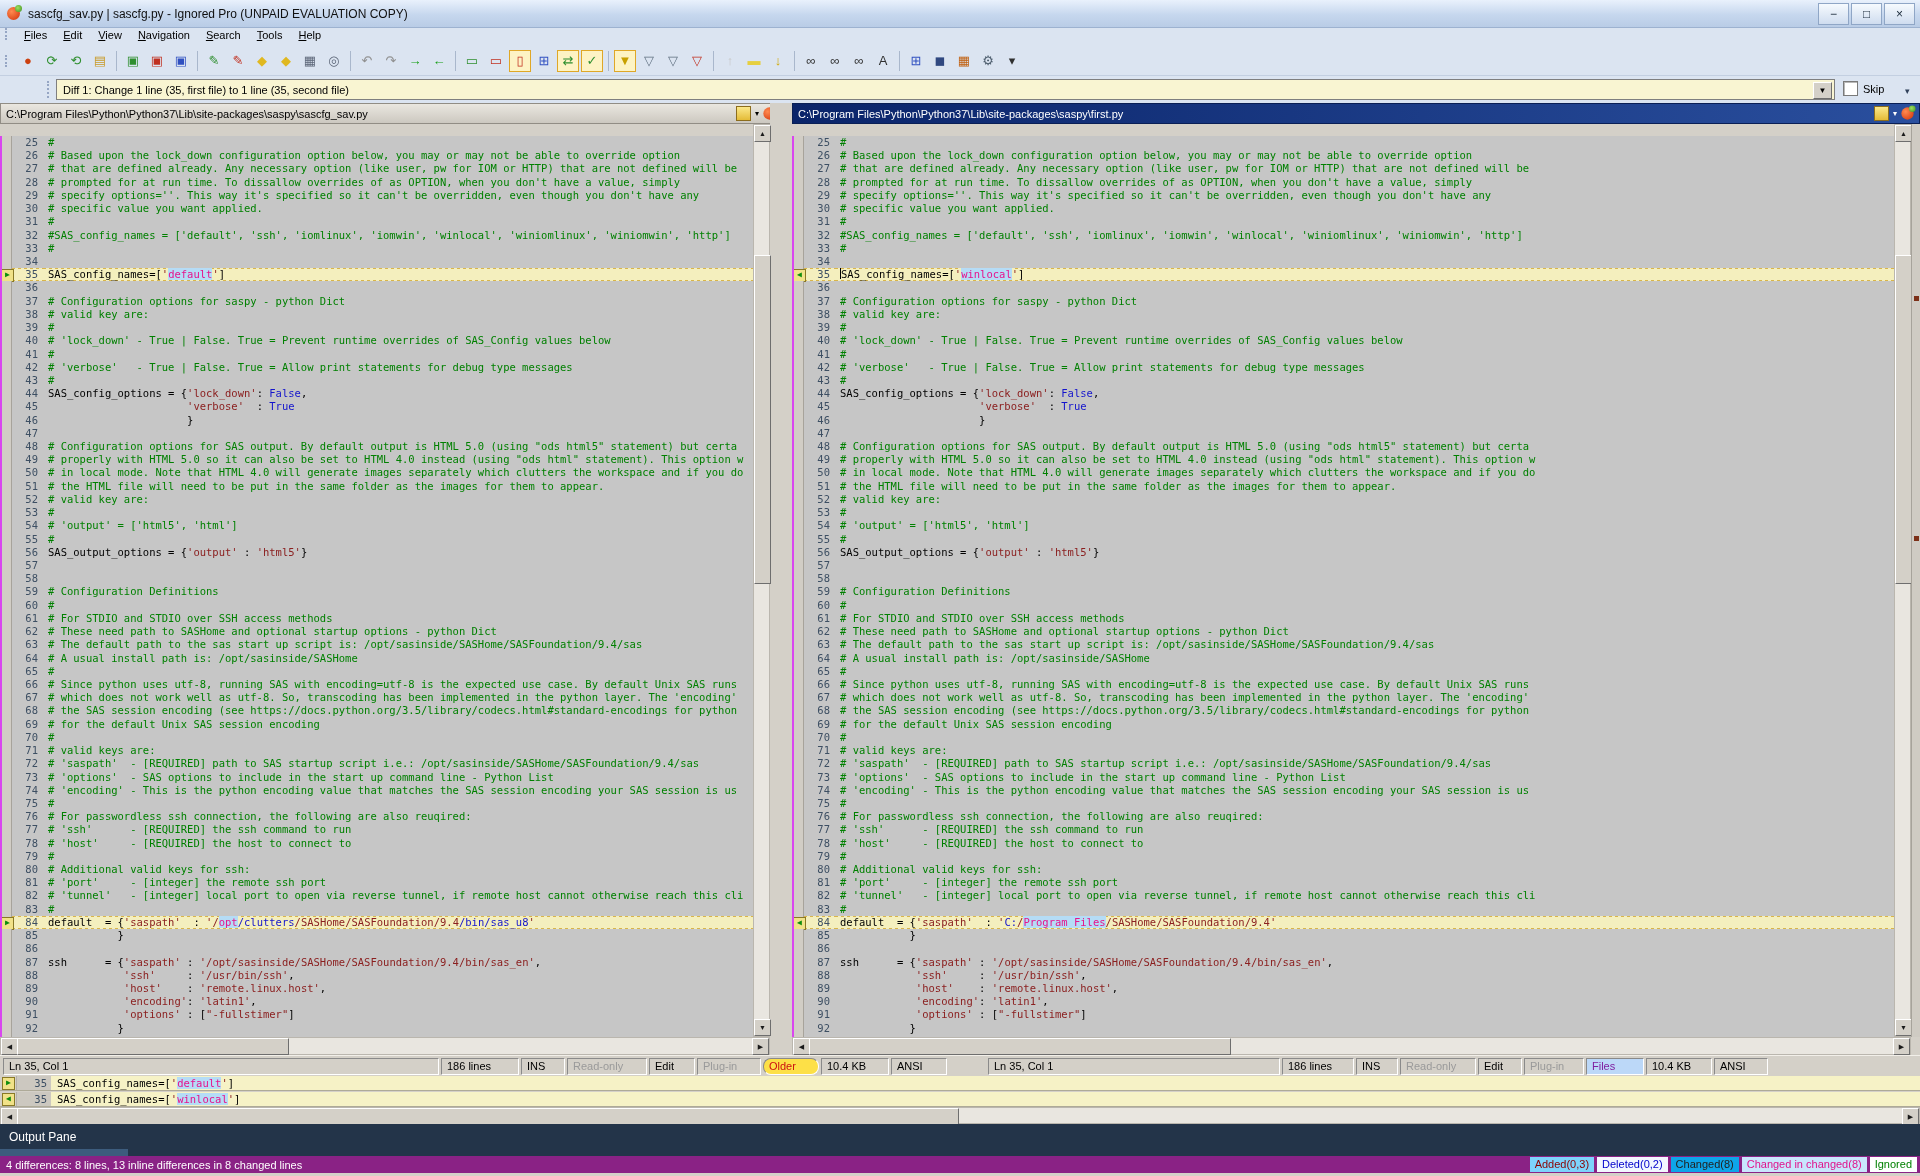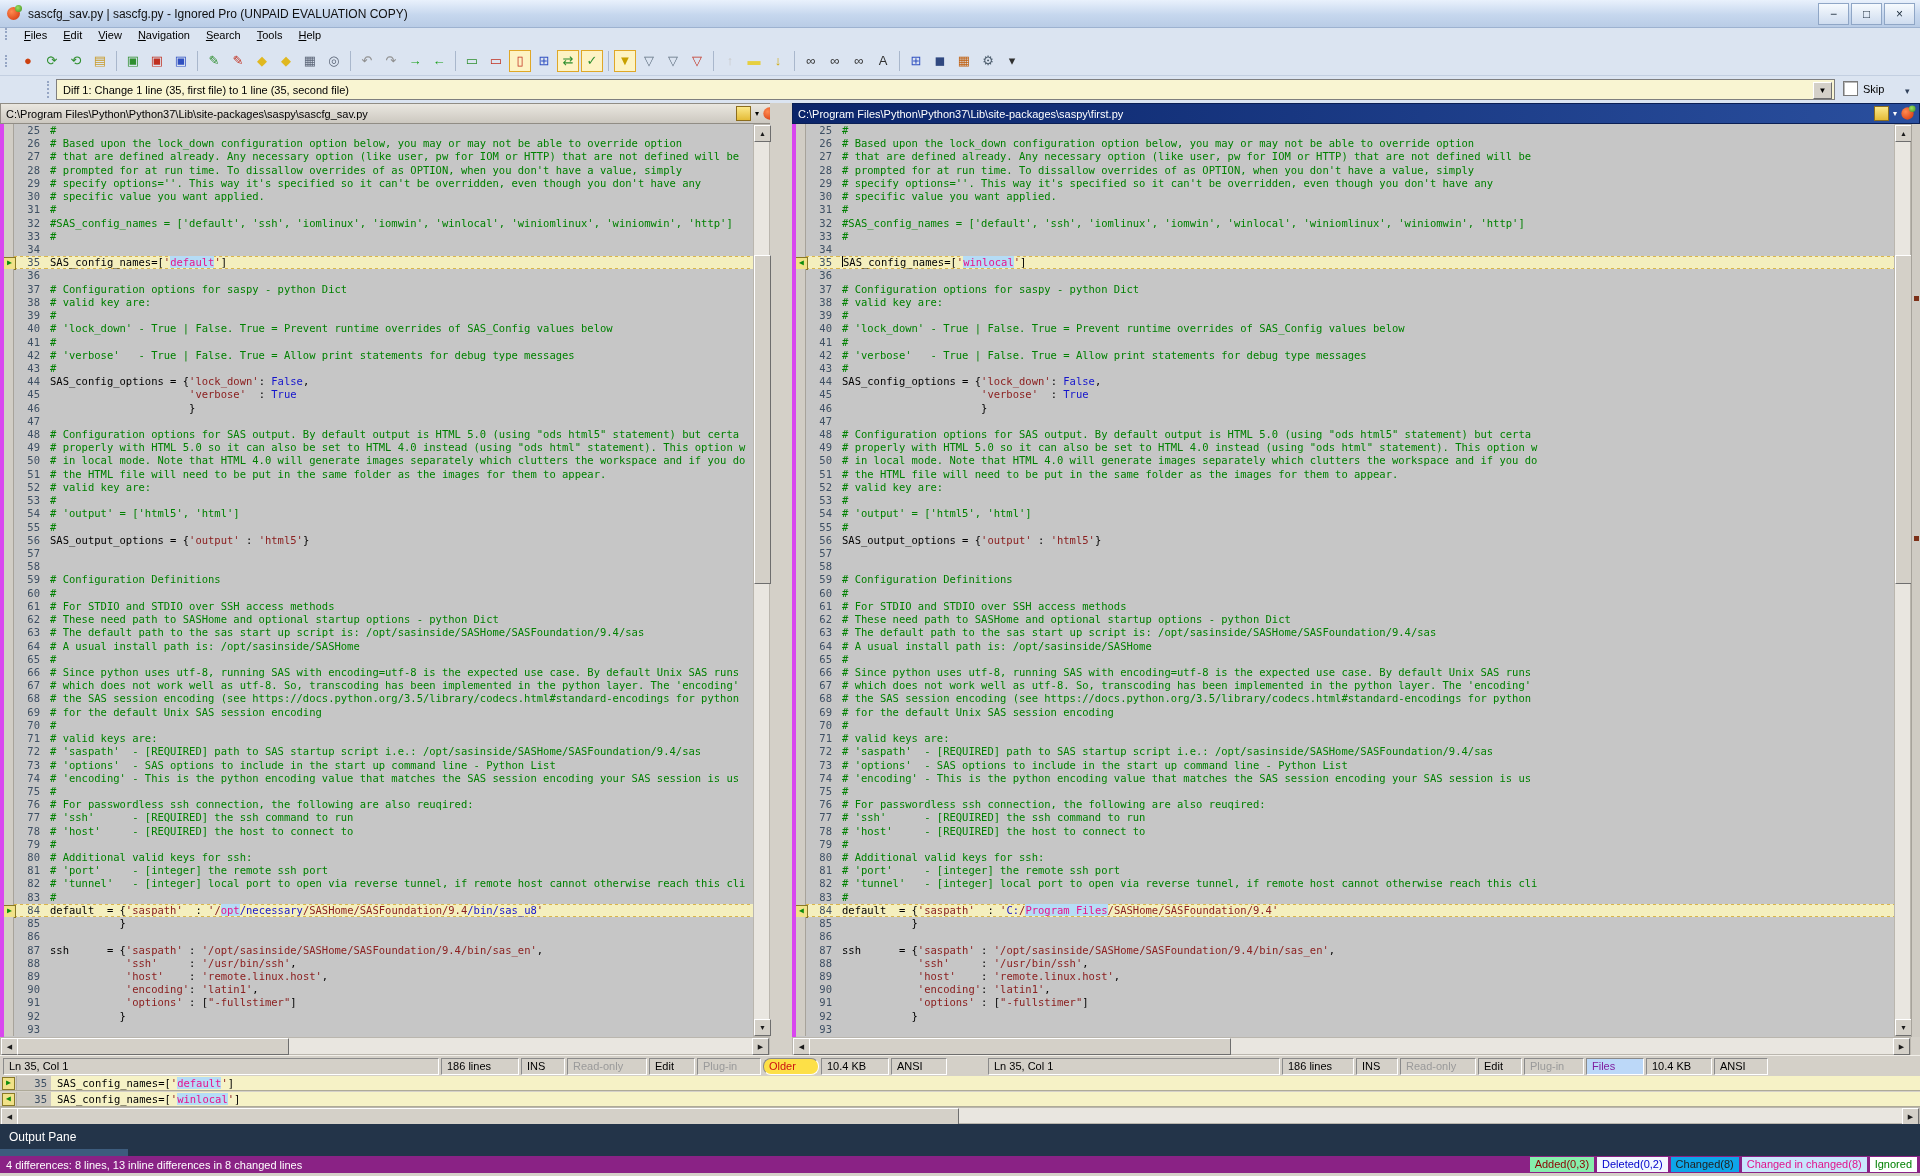--- a/index.html
+++ b/index.html
@@ -42,21 +42,21 @@
   
   .hdr{height:21px;top:103px;display:flex;align-items:center;font-size:11px;padding:0 5px;border:1px solid #918d85}
   .hdr-left{left:0;width:782px;background:linear-gradient(#eae7e0,#ccc8c0);color:#000}
   .hdr-right{left:792px;width:1128px;background:linear-gradient(90deg,#0a246a,#2a4f9e);color:#fff;border-color:#0a1f55}
   .hdr-icons{margin-left:auto;display:flex;align-items:center;gap:4px}
   .pg-icon{width:13px;height:13px;background:linear-gradient(#fbe88a,#e4bb37);border:1px solid #8c6d1d}
   .dd{font-size:8px}
   .hdr-fruit{transform:scale(.95)}
 
   
-  .code{top:124px;height:913px;background:#c6c6c6;overflow:hidden;border-left:4px solid #d946ef}
+  .code{top:136px;height:913px;background:#c6c6c6;overflow:hidden;border-left:2px solid #d946ef}
   .code-left{left:0;width:753px}
   .code-right{left:792px;width:1102px}
   .row{display:flex;height:13.232px;font-family:"DejaVu Sans Mono",monospace;font-size:10.5px;line-height:13.232px}
   .gut{width:9px;background:#d1cdc5;border-right:1px solid #a7a39b;flex:none;position:relative}
   .num{width:26px;flex:none;text-align:right;padding-right:5px;color:#3d4f63}
   .txt{flex:1;white-space:pre;overflow:hidden;padding-left:5px;color:#000}
   .row.hl .num,.row.hl .txt{background-color:#f4efbe;
      background-image:repeating-linear-gradient(90deg,#d9b54b 0 3px,rgba(0,0,0,0) 3px 6px),
                       repeating-linear-gradient(90deg,#d9b54b 0 3px,rgba(0,0,0,0) 3px 6px);
      background-position:0 0,0 100%;background-size:100% 1px;background-repeat:repeat-x}
@@ -516,21 +516,21 @@
     <div class="row">
       <span class="gut"></span>
       <span class="num">83</span>
       <span class="txt"><span class="c">#</span></span>
     </div>
     <div class="row hl">
       <span class="gut">
         <span class="arrow-box">▶</span>
       </span>
       <span class="num">84</span>
-      <span class="txt"><span class="k">default  = {</span><span class="s">'saspath'</span><span class="k">  : </span><span class="s">'/</span><span class="m">opt</span><span class="b">/necessary</span><span class="s">/SASHome/SASFoundation/9.4</span><span class="b">/bin/sas_u8</span><span class="s">'</span></span>
+      <span class="txt"><span class="k">default  = {</span><span class="s">'saspath'</span><span class="k">  : </span><span class="s">'/</span><span class="m">opt</span><span class="b">/clutters</span><span class="s">/SASHome/SASFoundation/9.4</span><span class="b">/bin/sas_u8</span><span class="s">'</span></span>
     </div>
     <div class="row">
       <span class="gut"></span>
       <span class="num">85</span>
       <span class="txt"><span class="k">           }</span></span>
     </div>
     <div class="row">
       <span class="gut"></span>
       <span class="num">86</span>
       <span class="txt"></span>
@@ -997,20 +997,20 @@
 
 <div class="abs output-bar">
   <span>Output Pane</span>
 </div>
 <div class="abs output-tabrow"></div>
 <div class="abs output-tab"></div>
 
 <div class="abs purple">
   <span>4 differences: 8 lines, 13 inline differences in 8 changed lines</span>
   <span class="badges" id="badges">
-      <span class="badge" style="color: rgb(139, 0, 0); background: #86efac;">Added(0,3)</span>
+      <span class="badge" style="color: rgb(139, 0, 0); background: #7dd3fc;">Added(0,3)</span>
       <span class="badge" style="color: rgb(0, 0, 204); background: rgb(242, 247, 255);">Deleted(0,2)</span>
       <span class="badge" style="color: rgb(34, 34, 34); background: #0ea5e9;">Changed(8)</span>
       <span class="badge" style="color: rgb(224, 20, 140); background: rgb(201, 230, 253);">Changed in changed(8)</span>
       <span class="badge" style="color: rgb(0, 128, 0); background: rgb(255, 255, 255);">Ignored</span>
     </span>
 </div>
 <div class="abs bottom-edge"></div>
 
 </body></html>

